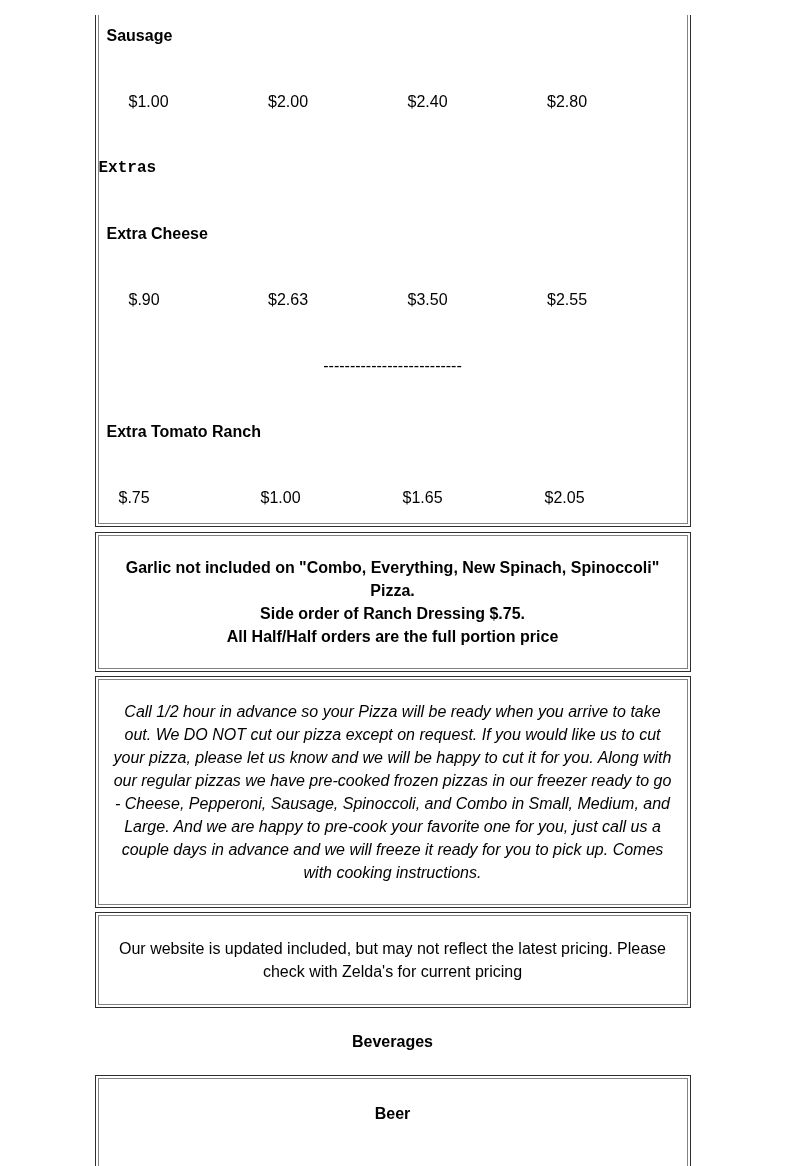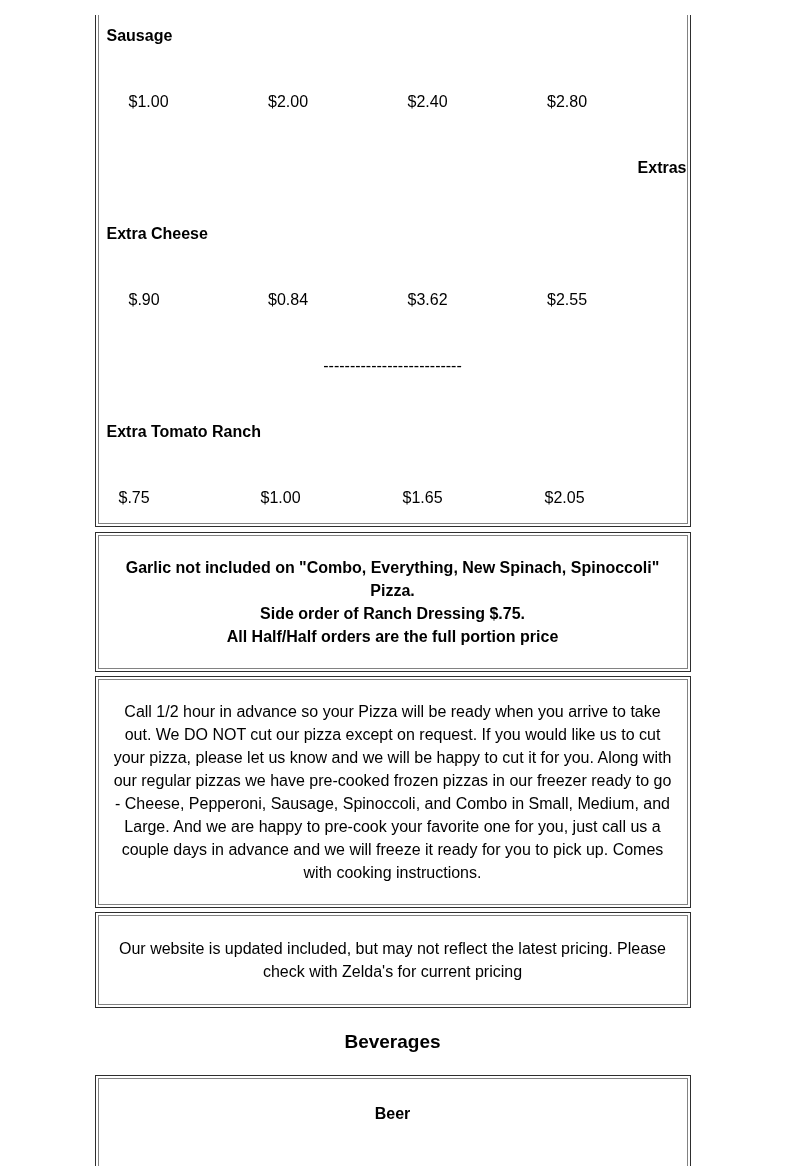--- a/index.html
+++ b/index.html
@@ -21,37 +21,37 @@
   .box.cut-top { border-top:none; padding-top:0; }
   .box.cut-top .box-inner { border-top:none; }
   .box.cut-bottom { border-bottom:none; padding-bottom:0; }
   .box.cut-bottom .box-inner { border-bottom:none; }
 
   
   .menu-inner { padding:10px 0 14px 0; }
   .mrow { line-height:22px; margin-bottom:44px; }
   .mrow:last-child { margin-bottom:0;padding-left:20px; }
   .item-name { font-weight:bold; padding-left:8px; }
-  .section-head { font-weight:bold; text-align:right; }
+  .section-head { font-weight:bold; text-align:left;font-family:Liberation Mono, monospace; }
   .sep-row { text-align:center; }
   .prices { display:grid; grid-template-columns:repeat(4,1fr); padding-left:30px; }
   .price { text-align:left; }
 
   
   .note-inner { text-align:center; line-height:23px; }
   .garlic-inner { padding:20px 8px; font-weight:bold; }
-  .advance-inner { padding:20px 12px; }
+  .advance-inner { padding:20px 12px;font-style:italic; }
   .disclaimer-inner { padding:21px 12px; }
   .u { }
 
   .gap5 { margin-top:5px; }
   .gap4 { margin-top:4px; }
 
   .beverages-heading {
-    font-weight:bold; font-size:19px; line-height:26px;
+    font-weight:bold; font-size:16px; line-height:26px;
     text-align:center; margin:21px 0 20px 0;
   }
   .beer-inner { padding:26px 8px; text-align:center; font-weight:bold; min-height:120px; }
 </style>
 </head>
 <body>
 
 <div class="page">
   <div class="col">
 
@@ -65,22 +65,22 @@
           <span class="price">$2.00</span>
           <span class="price">$2.40</span>
           <span class="price">$2.80</span>
         </div>
         <div class="mrow section-head">Extras</div>
         <div class="mrow item-name">
           <span>Extra Cheese</span>
         </div>
         <div class="mrow prices">
           <span class="price">$.90</span>
-          <span class="price">$0.84</span>
-          <span class="price">$3.62</span>
+          <span class="price">$2.63</span>
+          <span class="price">$3.50</span>
           <span class="price">$2.55</span>
         </div>
         <div class="mrow sep-row">--------------------------</div>
         <div class="mrow item-name">
           <span>Extra Tomato Ranch</span>
         </div>
         <div class="mrow prices">
           <span class="price">$.75</span>
           <span class="price">$1.00</span>
           <span class="price">$1.65</span>

